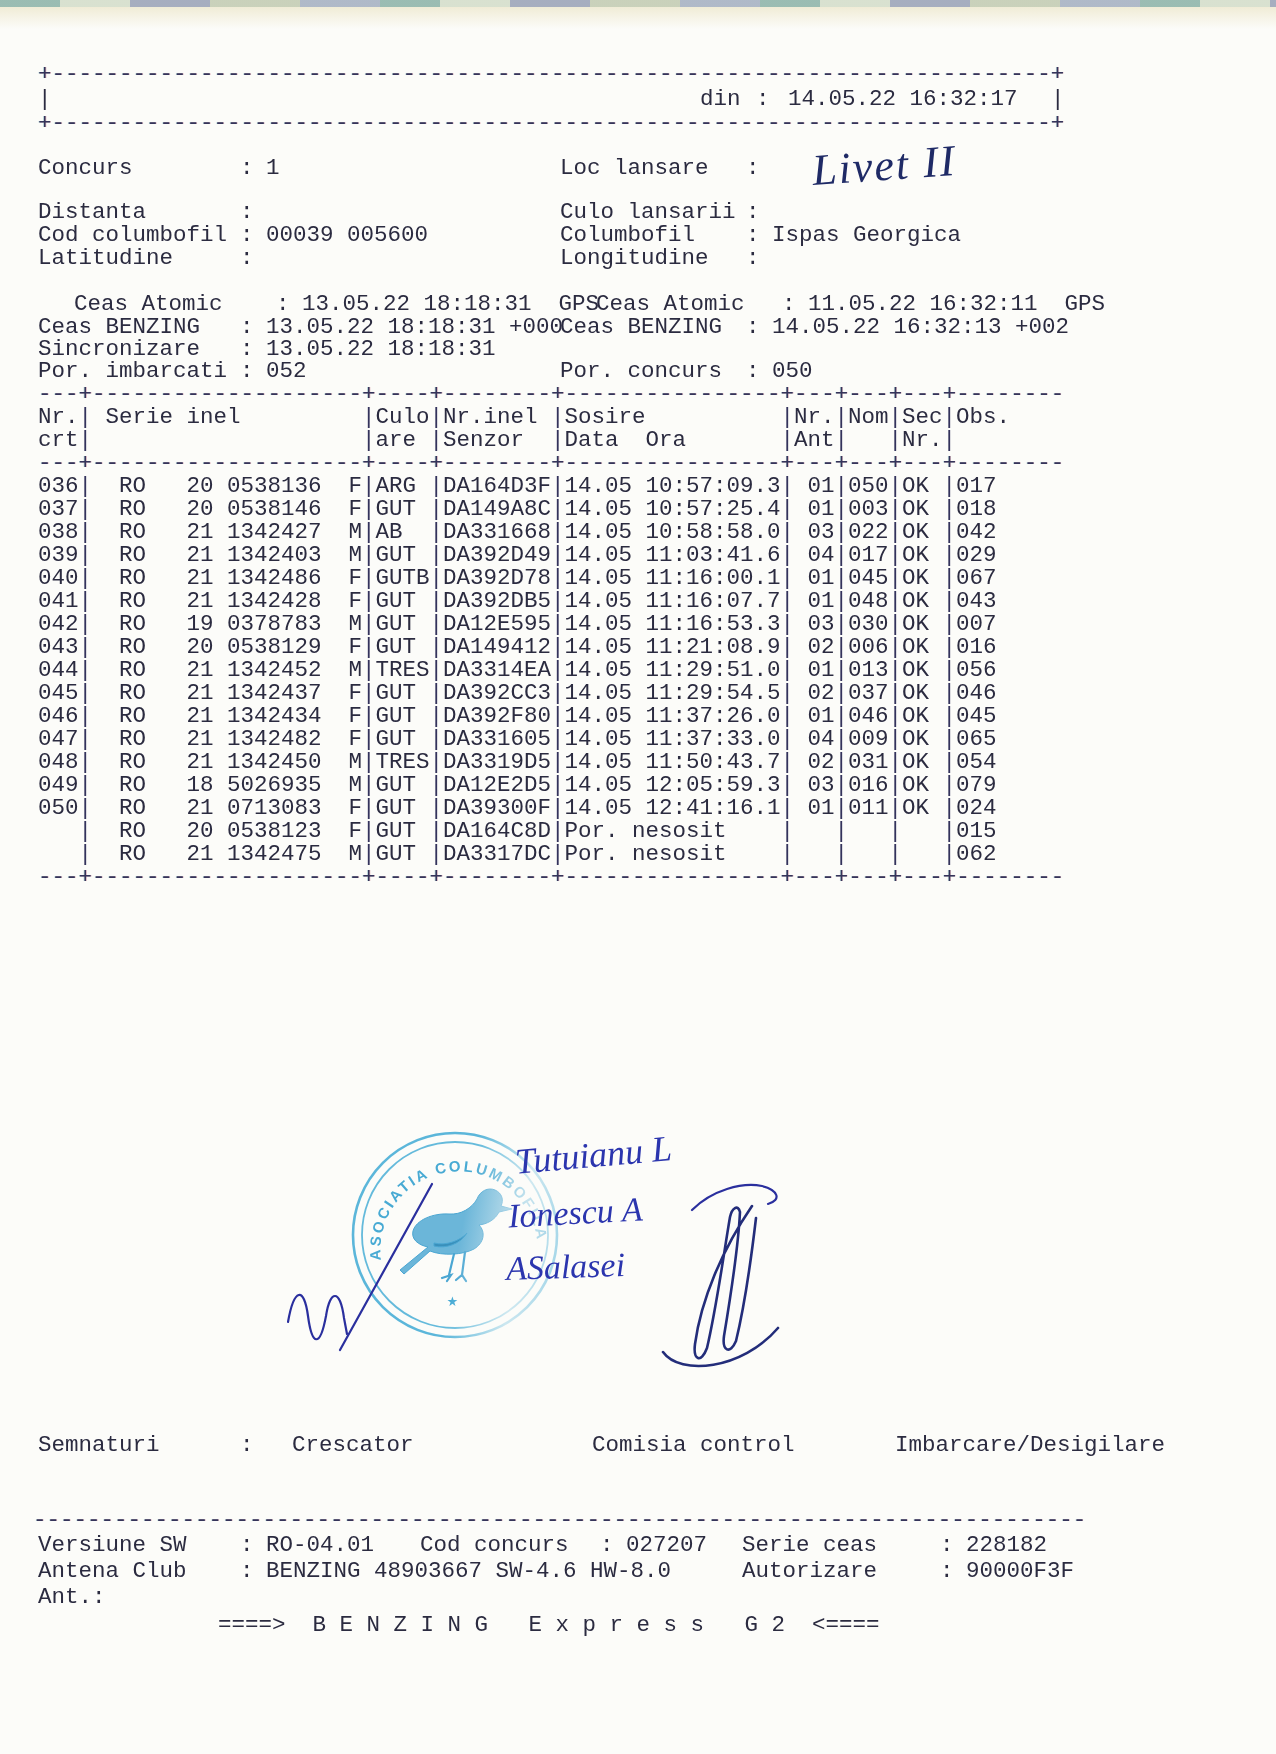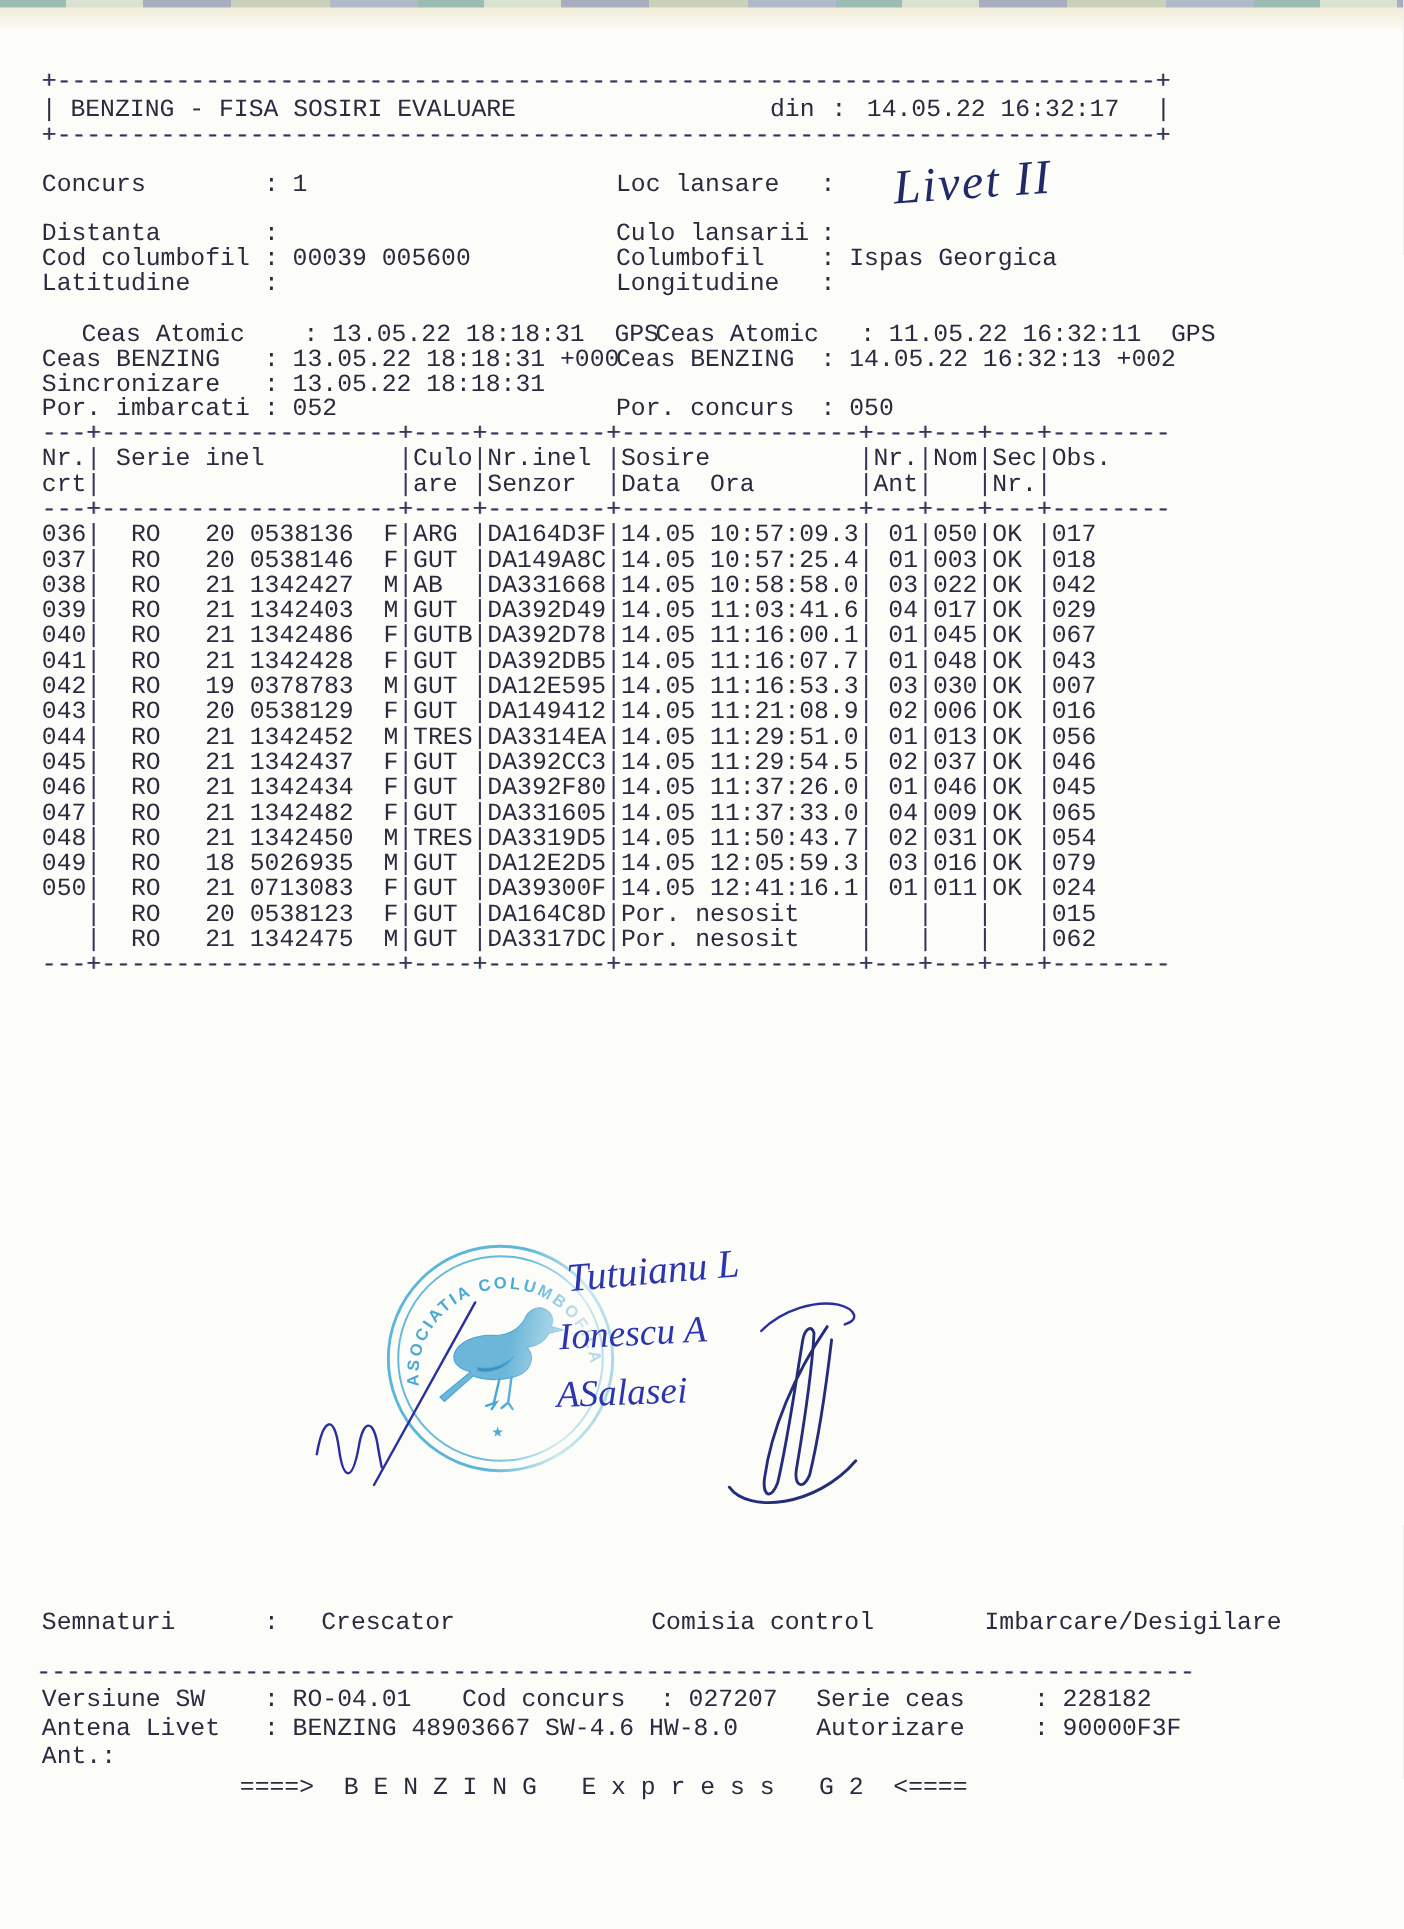--- a/index.html
+++ b/index.html
@@ -33,21 +33,21 @@
   .flourish{position:absolute;left:260px;top:1120px;width:560px;height:270px;}
 </style>
 </head>
 <body>
 
 <div class="page">
   <div class="scan-edge"></div>
   <div class="scan-cream"></div>
 
   <div class="line sepc" style="left:38px;top:63px;">+--------------------------------------------------------------------------+</div>
-  <div class="line" style="left:38px;top:88px;width:1040px;"><span class="at" style="left:0">|</span><span class="at" style="left:26px">BENZING - FISA SOSIRI EVALUARE</span><span class="at" style="left:662px">din</span><span class="at" style="left:718px">:</span><span class="at" style="left:750px">14.05.22 16:32:17</span><span class="at" style="left:1013px">|</span></div>
+  <div class="line" style="left:38px;top:88px;width:1040px;"><span class="at" style="left:0">|</span><span class="at" style="left:662px">din</span><span class="at" style="left:718px">:</span><span class="at" style="left:750px">14.05.22 16:32:17</span><span class="at" style="left:1013px">|</span></div>
   <div class="line sepc" style="left:38px;top:112px;">+--------------------------------------------------------------------------+</div>
 
   <div class="line" style="left:38px;top:157px;width:1200px;"><span class="at" style="left:0">Concurs</span><span class="at" style="left:202px">:</span><span class="at" style="left:228px">1</span><span class="at" style="left:522px">Loc lansare</span><span class="at" style="left:708px">:</span></div>
   <div class="line" style="left:38px;top:201px;width:1200px;"><span class="at" style="left:0">Distanta</span><span class="at" style="left:202px">:</span><span class="at" style="left:522px">Culo lansarii</span><span class="at" style="left:708px">:</span></div>
   <div class="line" style="left:38px;top:224px;width:1200px;"><span class="at" style="left:0">Cod columbofil</span><span class="at" style="left:202px">:</span><span class="at" style="left:228px">00039 005600</span><span class="at" style="left:522px">Columbofil</span><span class="at" style="left:708px">:</span><span class="at" style="left:734px">Ispas Georgica</span></div>
   <div class="line" style="left:38px;top:247px;width:1200px;"><span class="at" style="left:0">Latitudine</span><span class="at" style="left:202px">:</span><span class="at" style="left:522px">Longitudine</span><span class="at" style="left:708px">:</span></div>
 
   <div class="line" style="left:38px;top:293px;width:1200px;margin-left:36px;"><span class="at" style="left:0">Ceas Atomic</span><span class="at" style="left:202px">:</span><span class="at" style="left:228px">13.05.22 18:18:31  GPS</span><span class="at" style="left:522px">Ceas Atomic</span><span class="at" style="left:708px">:</span><span class="at" style="left:734px">11.05.22 16:32:11  GPS</span></div>
   <div class="line" style="left:38px;top:316px;width:1200px;"><span class="at" style="left:0">Ceas BENZING</span><span class="at" style="left:202px">:</span><span class="at" style="left:228px">13.05.22 18:18:31 +000</span><span class="at" style="left:522px">Ceas BENZING</span><span class="at" style="left:708px">:</span><span class="at" style="left:734px">14.05.22 16:32:13 +002</span></div>
   <div class="line" style="left:38px;top:338px;width:1200px;"><span class="at" style="left:0">Sincronizare</span><span class="at" style="left:202px">:</span><span class="at" style="left:228px">13.05.22 18:18:31</span></div>
@@ -107,20 +107,20 @@
     <g fill="none" stroke="#232d7a" stroke-width="2.6" stroke-linecap="round">
       <path d="M 492 86 C 462 130 441 180 435 224 C 433 240 441 244 447 228 C 457 185 464 132 470 97 C 472 88 478 84 480 92 C 478 132 470 180 464 216 C 462 231 470 235 476 221 C 486 180 492 132 496 98"></path>
       <path d="M 403 232 C 420 256 482 250 518 208"></path>
     </g>
   </svg>
   <span class="hand hand-loc">Livet II</span>
   <span class="hand sig1">Tutuianu L</span>
   <span class="hand sig2">Ionescu A</span>
   <span class="hand sig3">ASalasei</span>
 
-  <div class="line" style="left:38px;top:1434px;width:1200px;margin-top:30px;"><span class="at" style="left:0">Semnaturi</span><span class="at" style="left:202px">:</span><span class="at" style="left:254px">Crescator</span><span class="at" style="left:554px">Comisia control</span><span class="at" style="left:857px">Imbarcare/Desigilare</span></div>
+  <div class="line" style="left:38px;top:1434px;width:1200px;"><span class="at" style="left:0">Semnaturi</span><span class="at" style="left:202px">:</span><span class="at" style="left:254px">Crescator</span><span class="at" style="left:554px">Comisia control</span><span class="at" style="left:857px">Imbarcare/Desigilare</span></div>
 
   <div class="line sepc" style="left:33px;top:1509px;">------------------------------------------------------------------------------</div>
   <div class="line" style="left:38px;top:1534px;width:1200px;"><span class="at" style="left:0">Versiune SW</span><span class="at" style="left:202px">:</span><span class="at" style="left:228px">RO-04.01</span><span class="at" style="left:382px">Cod concurs</span><span class="at" style="left:562px">:</span><span class="at" style="left:588px">027207</span><span class="at" style="left:704px">Serie ceas</span><span class="at" style="left:902px">:</span><span class="at" style="left:928px">228182</span></div>
-  <div class="line" style="left:38px;top:1560px;width:1200px;"><span class="at" style="left:0">Antena Livet</span><span class="at" style="left:202px">:</span><span class="at" style="left:228px">BENZING 48903667 SW-4.6 HW-8.0</span><span class="at" style="left:704px">Autorizare</span><span class="at" style="left:902px">:</span><span class="at" style="left:928px">90000F3F</span></div>
+  <div class="line" style="left:38px;top:1560px;width:1200px;"><span class="at" style="left:0">Antena Club</span><span class="at" style="left:202px">:</span><span class="at" style="left:228px">BENZING 48903667 SW-4.6 HW-8.0</span><span class="at" style="left:704px">Autorizare</span><span class="at" style="left:902px">:</span><span class="at" style="left:928px">90000F3F</span></div>
   <div class="line" style="left:38px;top:1586px;width:1200px;"><span class="at" style="left:0">Ant.</span><span class="at" style="left:54px">:</span></div>
   <div class="line" style="left:38px;top:1614px;width:1200px;text-align:center;"><span class="at" style="left:180px">====&gt;  B E N Z I N G   E x p r e s s   G 2  &lt;====</span></div>
 </div>
 
 </body></html>

